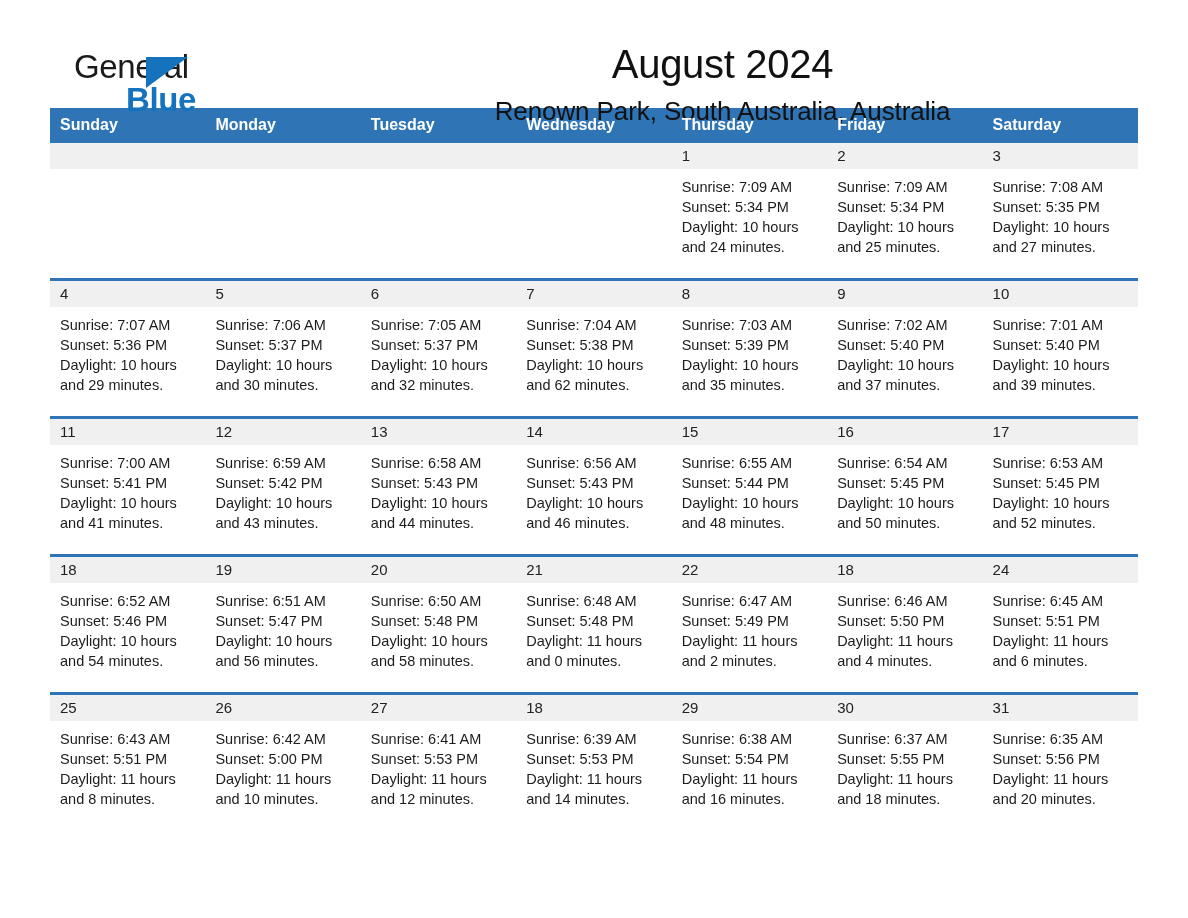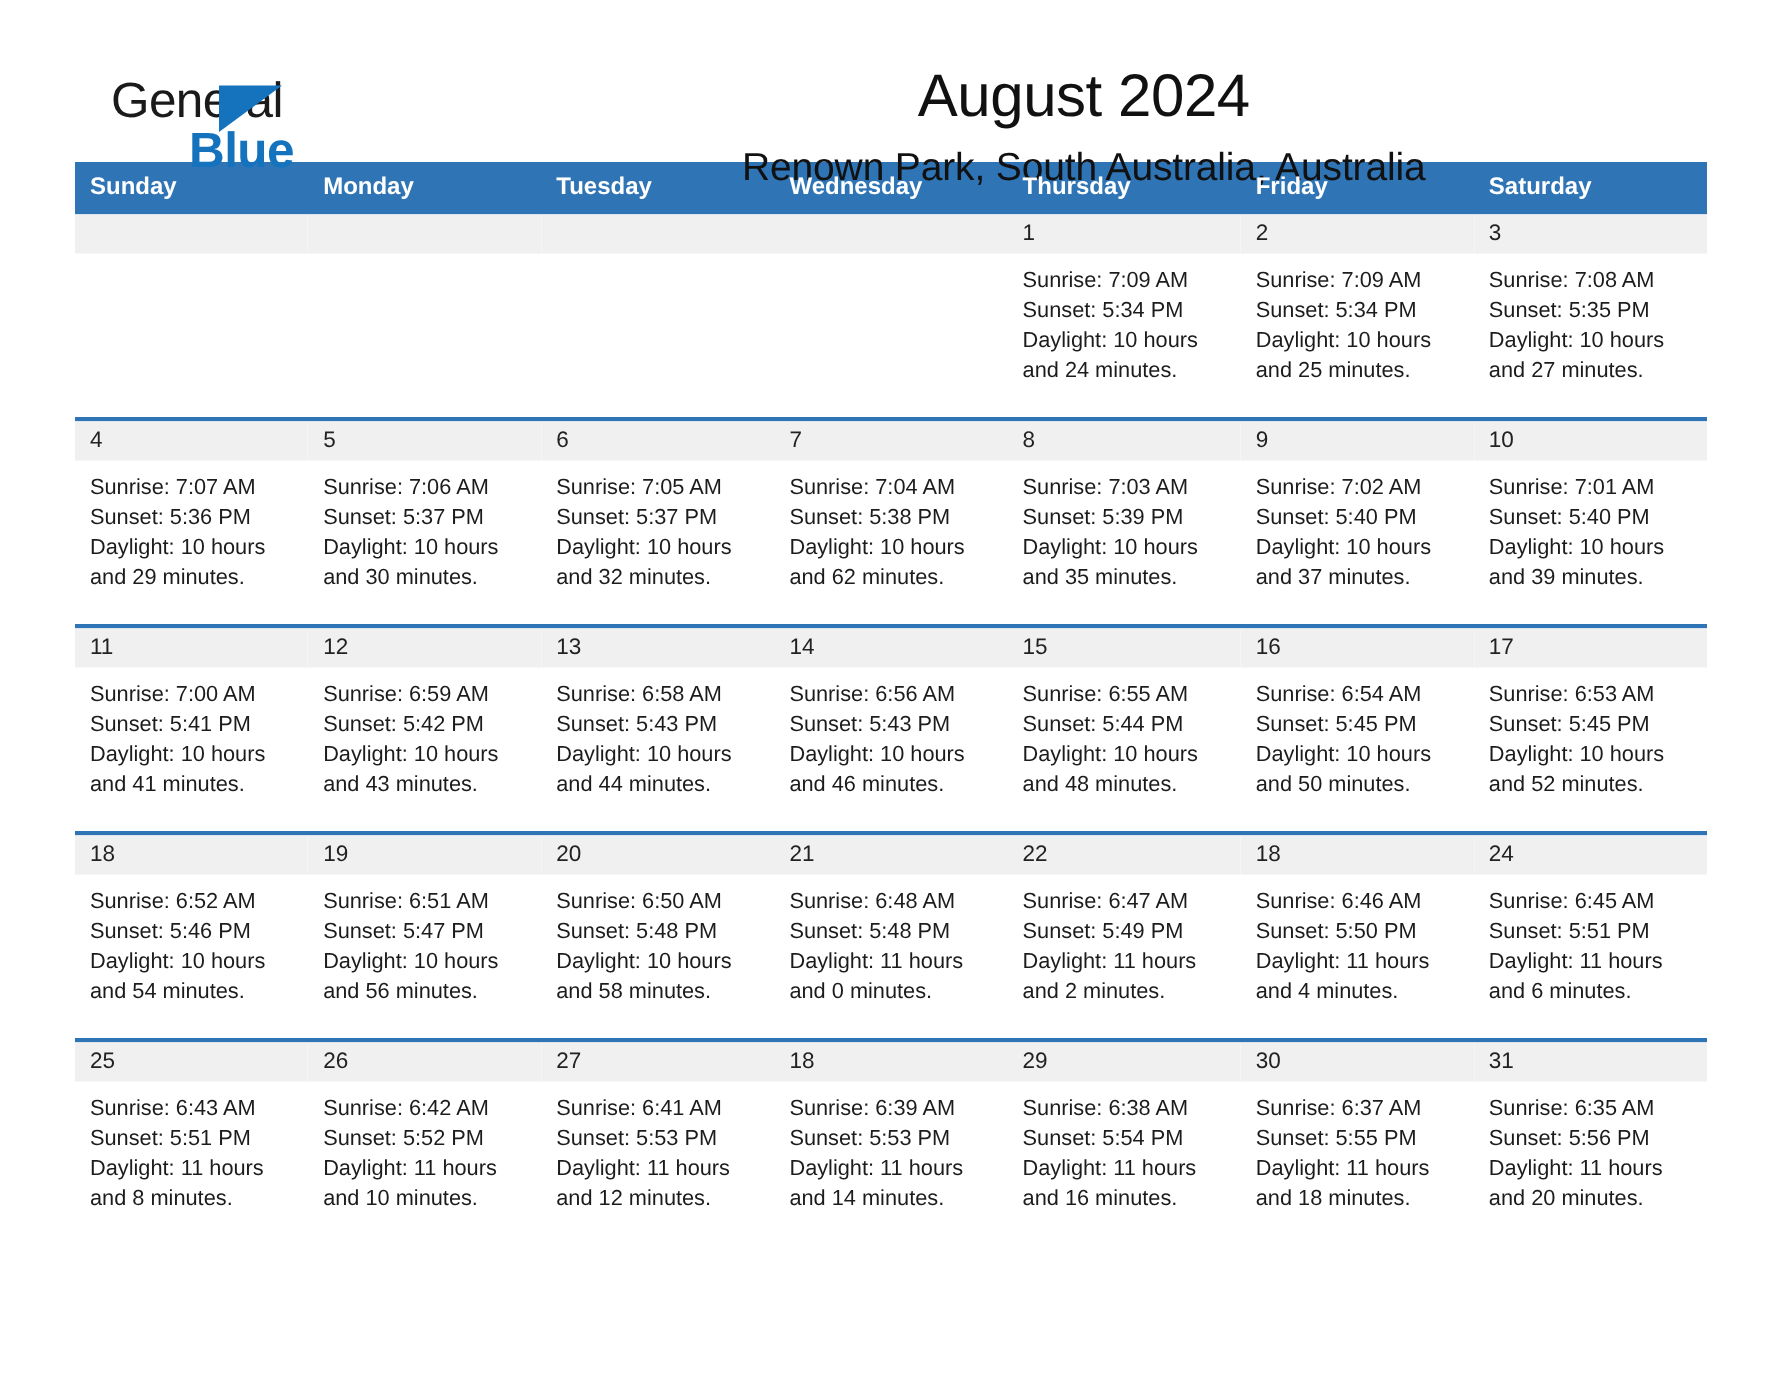--- a/index.html
+++ b/index.html
@@ -483,21 +483,21 @@
               <div class="day-line">Daylight: 11 hours</div>
               <div class="day-line">and 8 minutes.</div>
             </div>
           </div>
           <div class="day-cell">
             <div class="day-number-band">
               <span class="day-number">26</span>
             </div>
             <div class="day-body">
               <div class="day-line">Sunrise: 6:42 AM</div>
-              <div class="day-line">Sunset: 5:52 PM</div>
+              <div class="day-line">Sunset: 5:00 PM</div>
               <div class="day-line">Daylight: 11 hours</div>
               <div class="day-line">and 10 minutes.</div>
             </div>
           </div>
           <div class="day-cell">
             <div class="day-number-band">
               <span class="day-number">27</span>
             </div>
             <div class="day-body">
               <div class="day-line">Sunrise: 6:41 AM</div>

